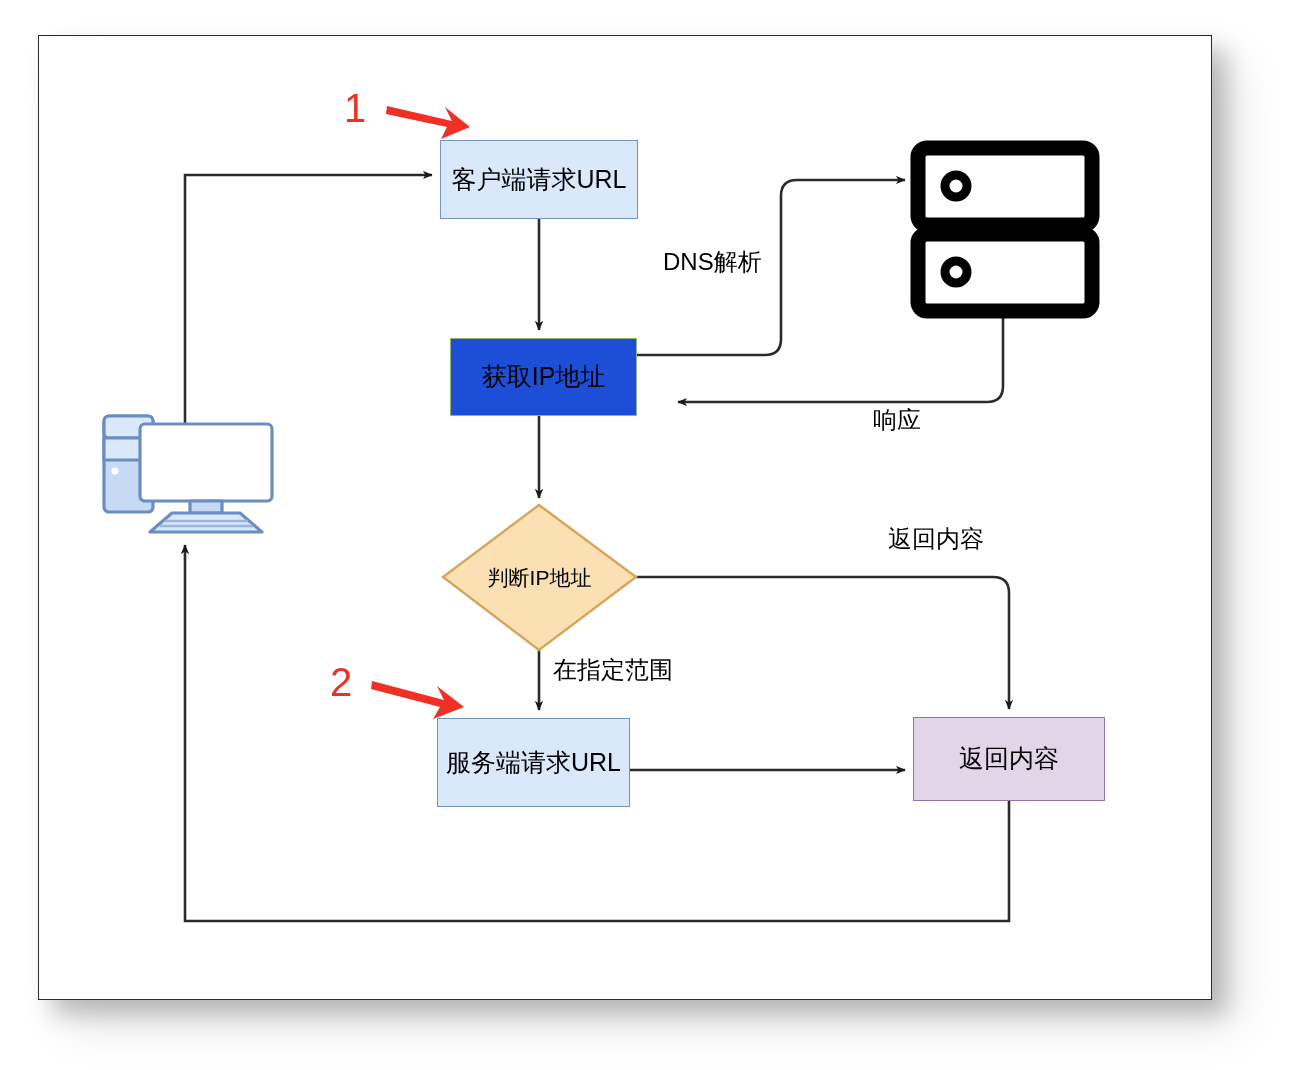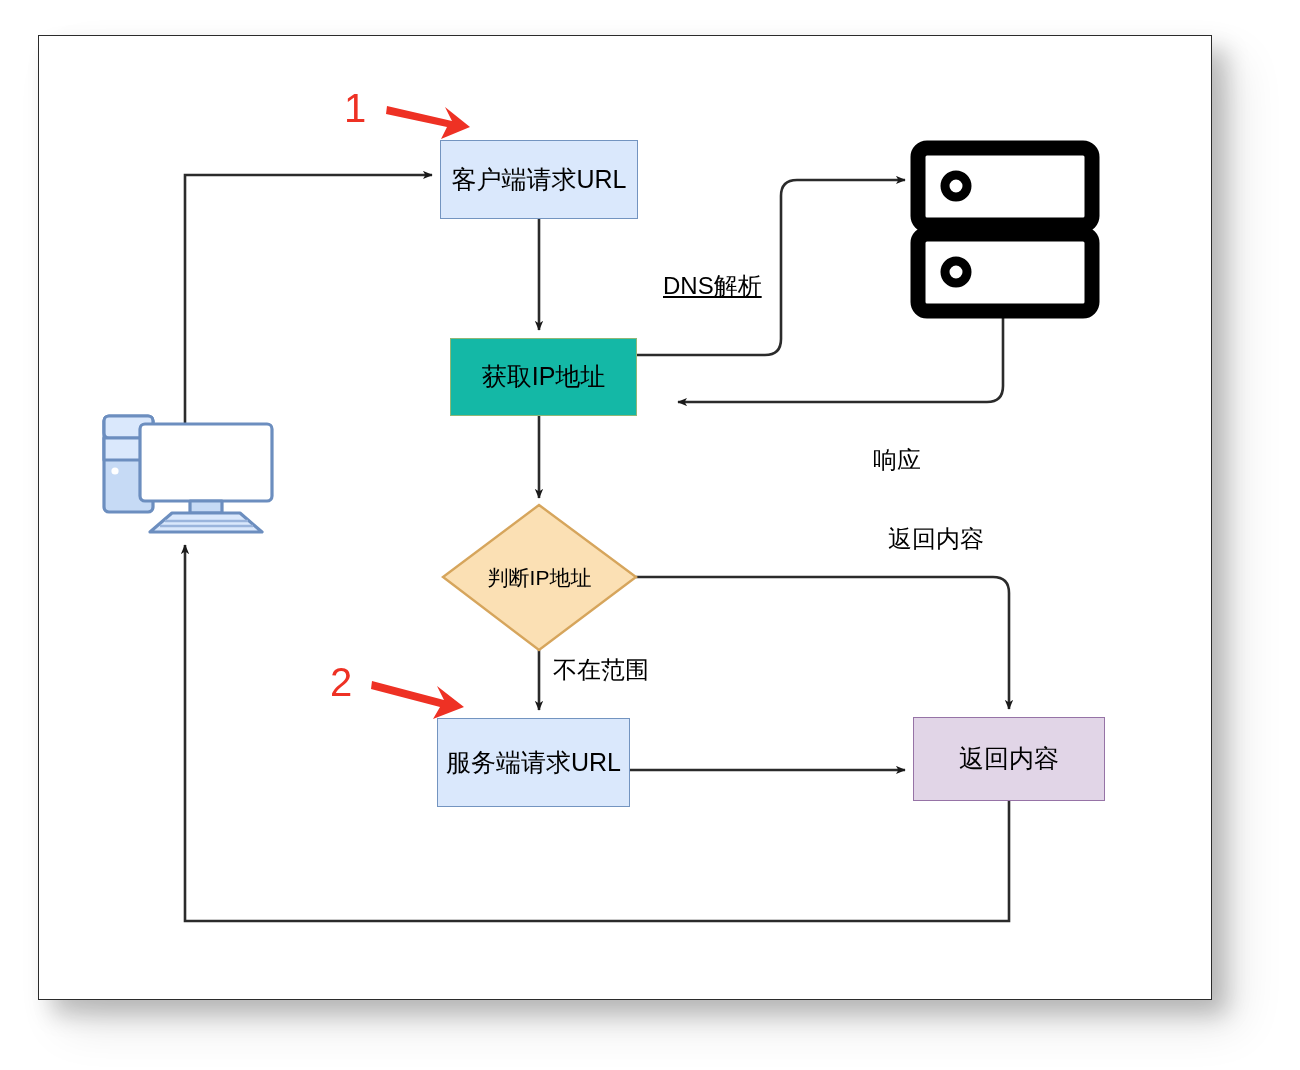--- a/index.html
+++ b/index.html
@@ -54,21 +54,21 @@
     line-height: 1.1;
     letter-spacing: 0px;
     white-space: nowrap;
   }
   .node-client {
     left: 440px; top: 140px; width: 198px; height: 79px;
     background: #dae8fc; border: 1px solid #7394c0; text-align: center;
   }
   .node-getip {
     left: 450px; top: 338px; width: 187px; height: 78px;
-    background: #14b8a6; border: 1px solid #90b776;
+    background: #1d4ed8; border: 1px solid #90b776;
   }
   .node-server {
     left: 437px; top: 718px; width: 193px; height: 89px;
     background: #dae8fc; border: 1px solid #7394c0;
   }
   .node-return {
     left: 913px; top: 717px; width: 192px; height: 84px;
     background: #e1d5e7; border: 1px solid #9673a6;
   }
   
@@ -83,22 +83,22 @@
     font-size: 21px; color: #000; white-space: nowrap;
   }
   
   .edge-label {
     position: absolute;
     color: #000000;
     font-size: 24px;
     white-space: nowrap;
     line-height: 1;
   }
-  .lbl-dns   { left: 663px; top: 274px; text-decoration: underline; }
-  .lbl-resp  { left: 873px; top: 408px; margin-top: 40px; }
+  .lbl-dns   { left: 663px; top: 250px; }
+  .lbl-resp  { left: 873px; top: 408px; }
   .lbl-out   { left: 888px; top: 527px; }
   .lbl-in    { left: 553px; top: 658px; }
   
   .annot-num {
     position: absolute;
     color: #ee3124;
     font-size: 40px;
     line-height: 1;
     font-weight: 400;
   }
@@ -186,19 +186,19 @@
   <div class="node node-server">服务端请求URL</div>
 
   <div class="node node-return">返回内容</div>
 
   <div class="edge-label lbl-dns">DNS解析</div>
 
   <div class="edge-label lbl-resp">响应</div>
 
   <div class="edge-label lbl-out">返回内容</div>
 
-  <div class="edge-label lbl-in">不在范围</div>
+  <div class="edge-label lbl-in">在指定范围</div>
 
   <div class="annot-num annot-1">1</div>
 
   <div class="annot-num annot-2">2</div>
 
 </div>
 
 </body></html>

